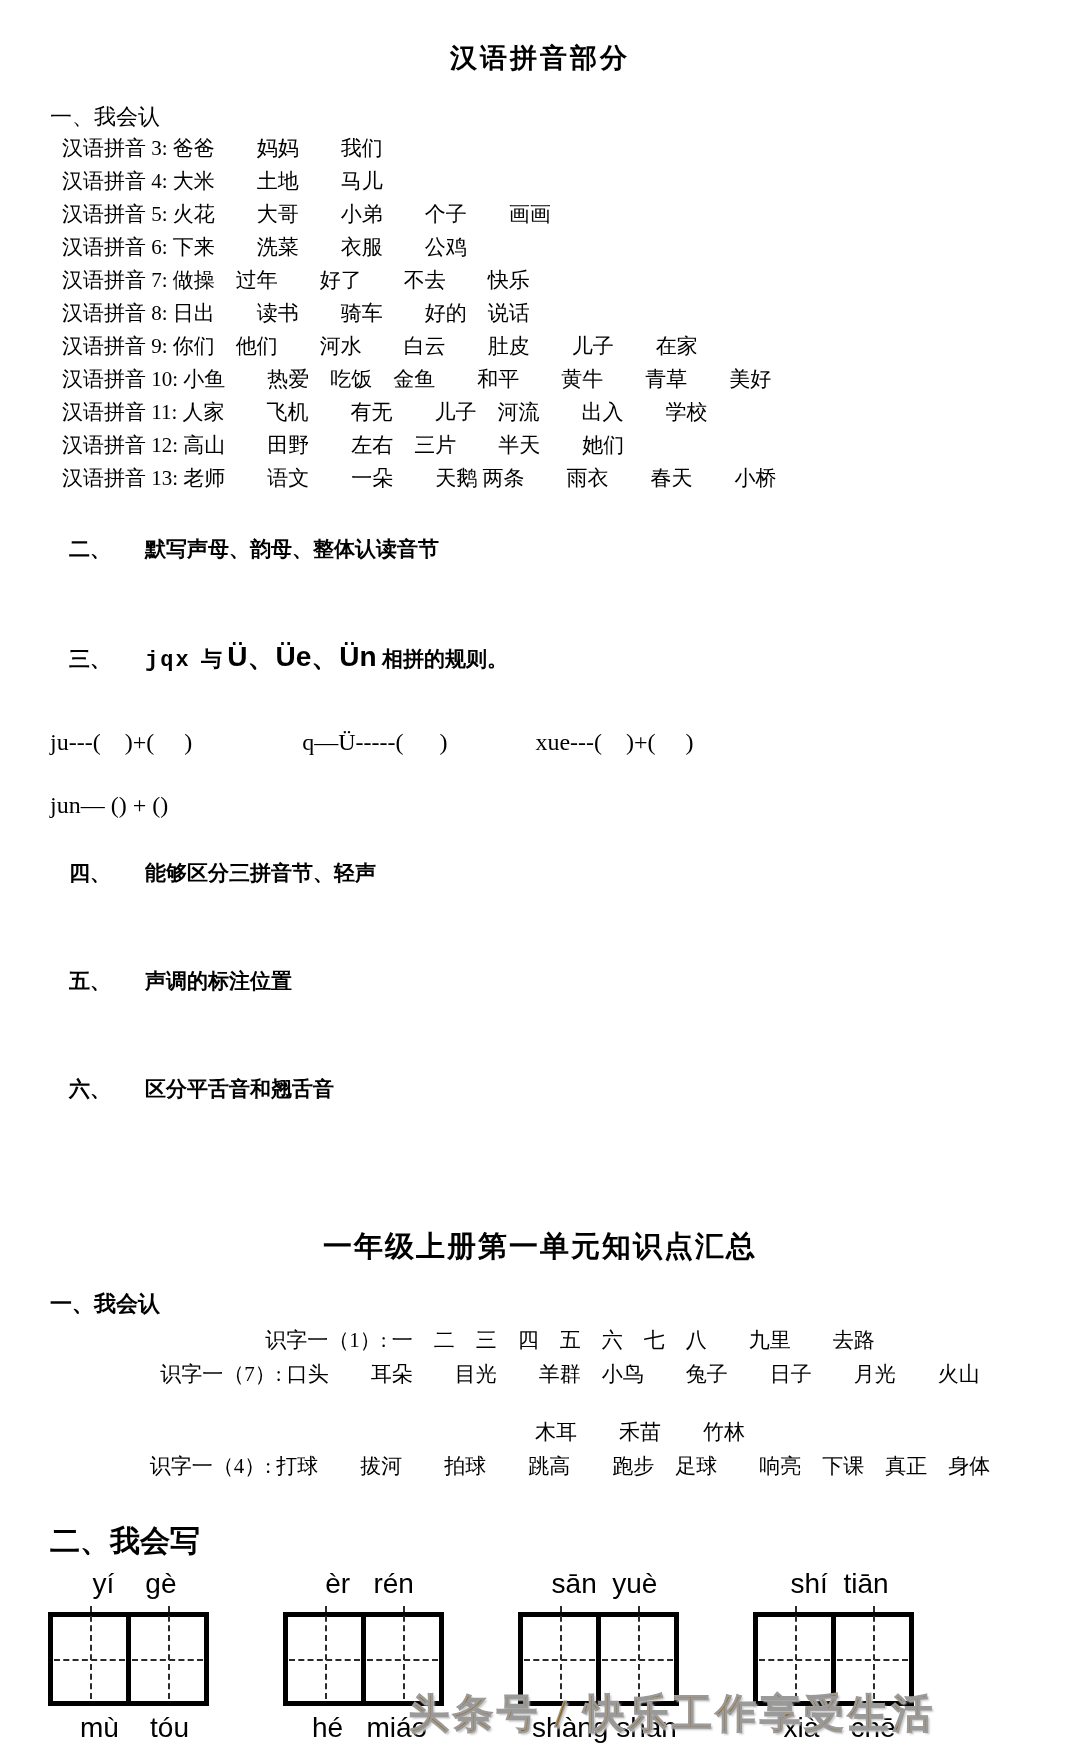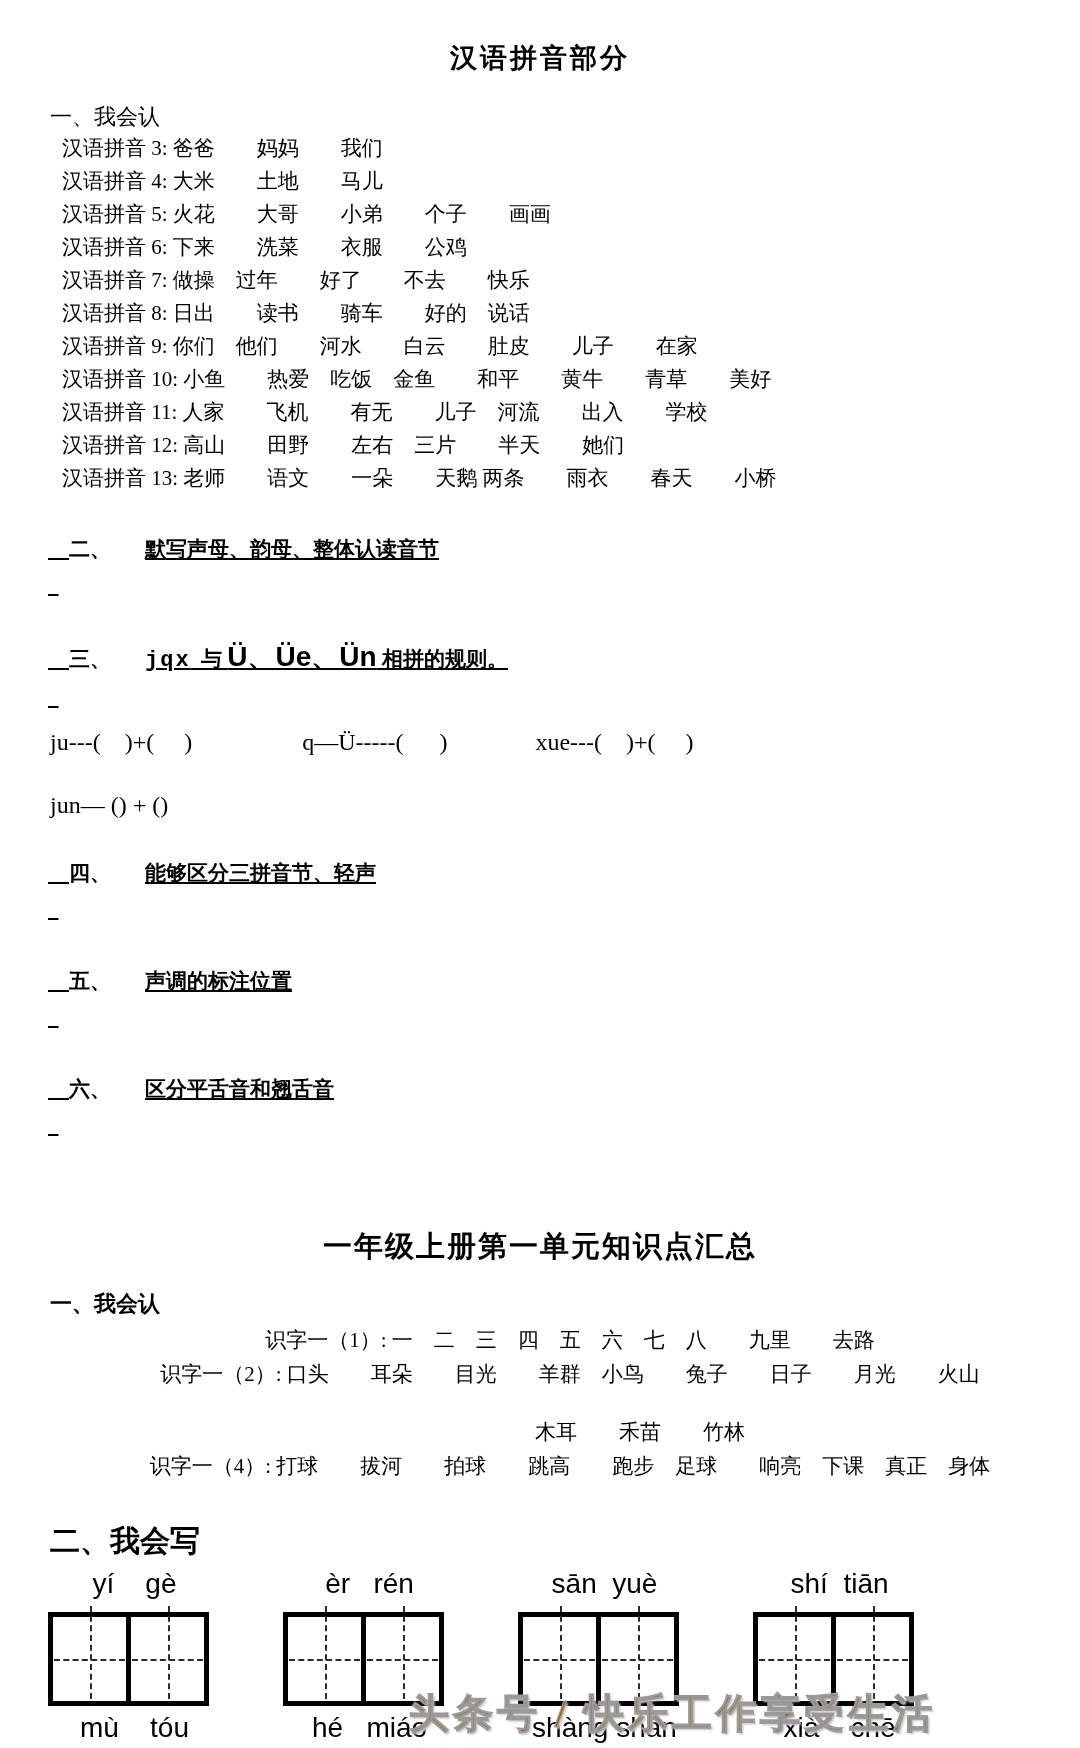--- a/index.html
+++ b/index.html
@@ -6,21 +6,21 @@
   body {
     width:1080px; height:1748px; position:relative; overflow:hidden;
     font-family:"Liberation Serif", serif; color:#000;
   }
   .title1 {
     text-align:center; font-size:27px; font-weight:bold;
     margin:40px 0 0; letter-spacing:3px;
   }
   .sec1 { margin:26px 0 0 50px; font-size:22px; white-space:pre; }
   .pline { margin-left:62px; font-size:21px; line-height:33px; white-space:pre; }
-  .bsec { margin-left:48px; font-size:21px; font-weight:bold; line-height:36px; white-space:pre;text-decoration:underline; }
+  .bsec { margin-left:48px; font-size:21px; font-weight:bold; line-height:36px; white-space:pre; }
   .bsec .num { display:inline-block; width:76px; }
   .jqx { font-family:"Liberation Mono", monospace; font-size:22px; font-weight:bold; letter-spacing:2px; }
   .uu  { font-family:"Liberation Sans", sans-serif; font-size:28px; font-weight:bold; }
   .fill-row { margin:14px 0 0 50px; font-size:24px; display:flex; white-space:pre;align-items:flex-end; }
   .fill-b { margin-left:110px; }
   .fill-c { margin-left:88px; }
   .fill-jun { margin:36px 0 0 50px; font-size:24px; white-space:pre; }
   .title2 {
     text-align:center; font-size:29px; font-weight:bold;
     margin:84px 0 0; letter-spacing:2px;
@@ -100,21 +100,21 @@
   <div class="bsec">
     <span class="num">六、</span><span>区分平舌音和翘舌音</span>
   </div>
 
   <div class="title2">一年级上册第一单元知识点汇总</div>
 
   <div class="sec-rec">一、我会认</div>
 
   <div class="rlines">
     <div class="rline">识字一（1）: 一　二　三　四　五　六　七　八　　九里　　去路</div>
-    <div class="rline">识字一（2）: 口头　　耳朵　　目光　　羊群　小鸟　　兔子　　日子　　月光　　火山</div>
+    <div class="rline">识字一（7）: 口头　　耳朵　　目光　　羊群　小鸟　　兔子　　日子　　月光　　火山</div>
     <div class="rline cont">木耳　　禾苗　　竹林</div>
     <div class="rline">识字一（4）: 打球　　拔河　　拍球　　跳高　　跑步　足球　　响亮　下课　真正　身体</div>
   </div>
 
   <div class="sec-write">二、我会写</div>
 
   <div class="wgrid">
 
     <div class="wrow">
       <div class="wgroup">

